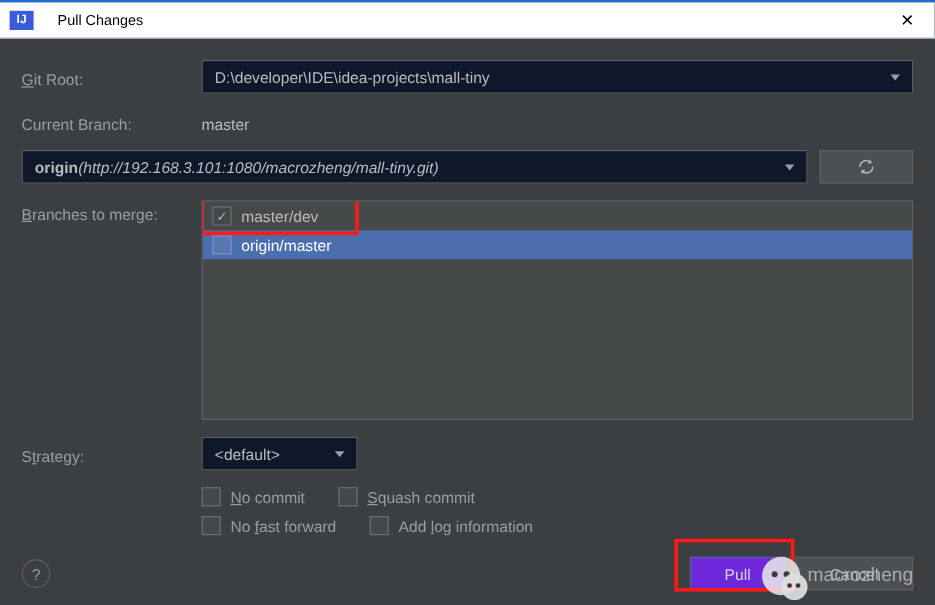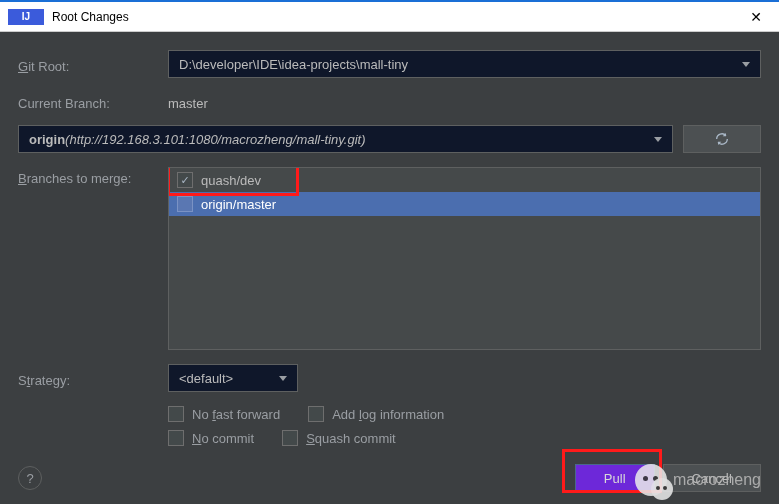--- a/index.html
+++ b/index.html
@@ -16,25 +16,25 @@
   .titlebar {
     height: 30px;
     background: #ffffff;
     display: flex;
     align-items: center;
     padding: 0 8px;
     border-bottom: 1px solid #ccc;
     position: relative;
   }
   .titlebar .app-icon {
-    width: 36px; height: 16px;
+    width: 20px; height: 16px;
     background: #3b5bdb;
     display: flex; align-items: center; justify-content: center;
     color: #fff; font-size: 10px; font-weight: bold;
-    margin-right: 8px;
+    margin-right: 20px;
   }
   .titlebar .title {
     color: #000;
     font-size: 12px;
   }
   .titlebar .close {
     margin-left: auto;
     color: #000;
     font-size: 14px;
     width: 30px;
@@ -201,21 +201,21 @@
     background: #3a3a3a; position: absolute;
   }
 </style>
 </head>
 <body>
 
 <div class="topline"></div>
 
 <div class="titlebar">
   <div class="app-icon">IJ</div>
-  <div class="title">Root Changes</div>
+  <div class="title">Pull Changes</div>
   <div class="close">✕</div>
 </div>
 
 <div class="content">
 
   <div class="row">
     <div class="label">
       <span class="underline">G</span><span>it Root:</span>
     </div>
     <div class="field">
@@ -251,21 +251,21 @@
   </div>
 
   <div class="row top">
     <div class="label">
       <span class="underline">B</span>ranches to merge:
     </div>
     <div class="field">
       <div class="listbox">
         <div class="list-item">
           <span class="chk checked"></span>
-          <span>quash/dev</span>
+          <span>master/dev</span>
         </div>
         <div class="list-item selected">
           <span class="chk selected-bg"></span>
           <span>origin/master</span>
         </div>
         <div class="highlight-red" style="left:-2px; top:-4px; width:132px; height:32px;"></div>
       </div>
     </div>
   </div>
 
@@ -274,40 +274,40 @@
       S<span class="underline">t</span>rategy:
     </div>
     <div class="field">
       <div class="combo small">
         <span>&lt;default&gt;</span>
         <span class="arrow"></span>
       </div>
     </div>
   </div>
 
+  <div class="options-row">
+    <label class="option">
+      <span class="chk"></span>
+      <span><span class="underline">N</span>o commit</span>
+    </label>
+    <label class="option">
+      <span class="chk"></span>
+      <span><span class="underline">S</span>quash commit</span>
+    </label>
+  </div>
   <div class="options-row">
     <label class="option">
       <span class="chk"></span>
       <span>No <span class="underline">f</span>ast forward</span>
     </label>
     <label class="option">
       <span class="chk"></span>
       <span>Add <span class="underline">l</span>og information</span>
     </label>
   </div>
-  <div class="options-row">
-    <label class="option">
-      <span class="chk"></span>
-      <span><span class="underline">N</span>o commit</span>
-    </label>
-    <label class="option">
-      <span class="chk"></span>
-      <span><span class="underline">S</span>quash commit</span>
-    </label>
-  </div>
 
 </div>
 
 <div class="footer">
   <div class="help-btn">?</div>
   <div class="footer-right">
     <div class="btn primary">Pull</div>
     <div class="btn">Cancel</div>
   </div>
 </div>

